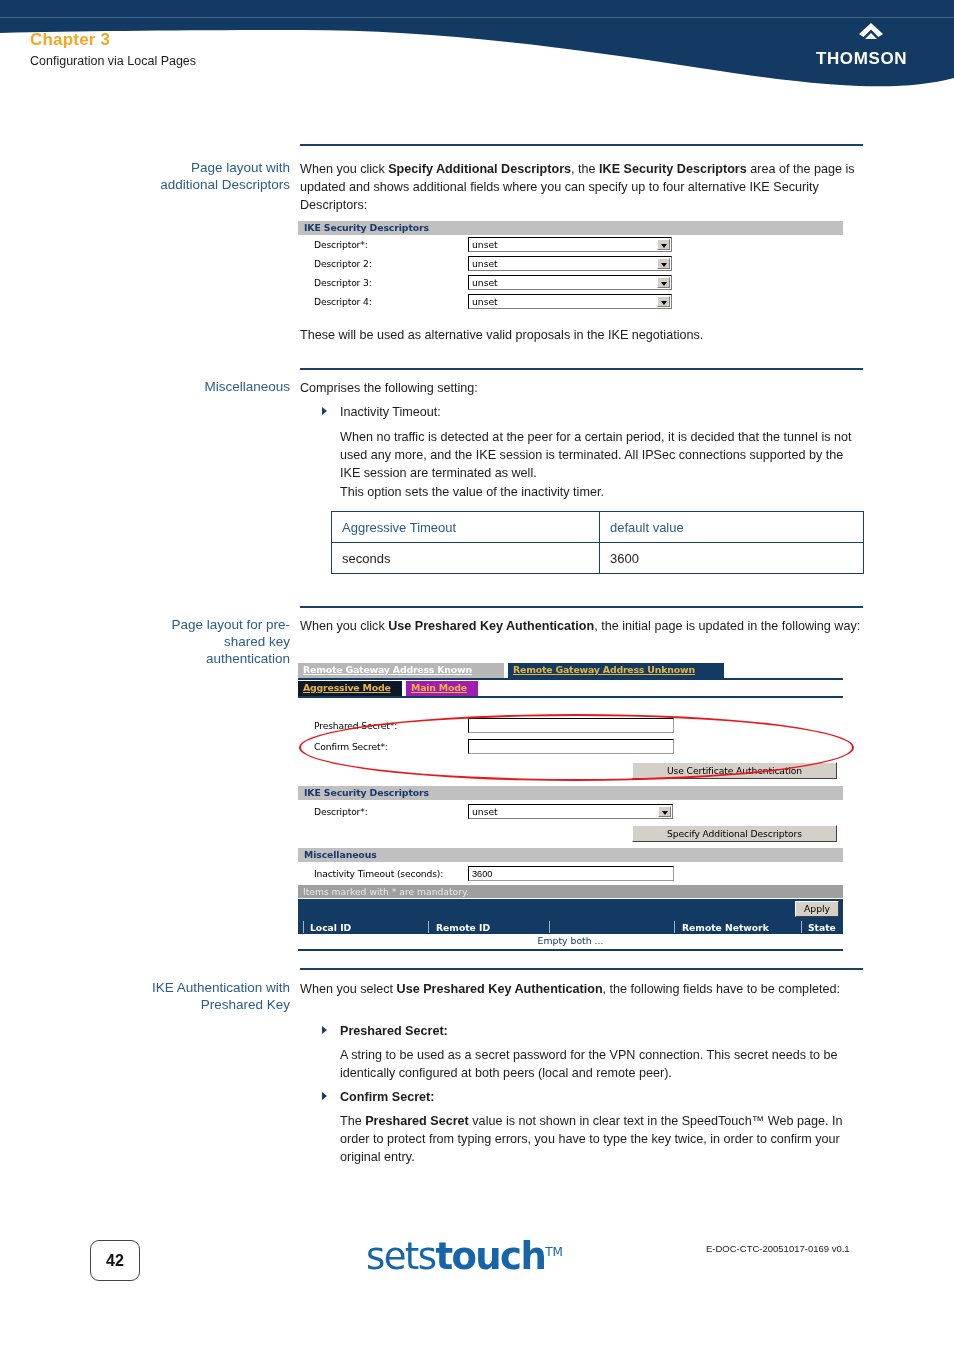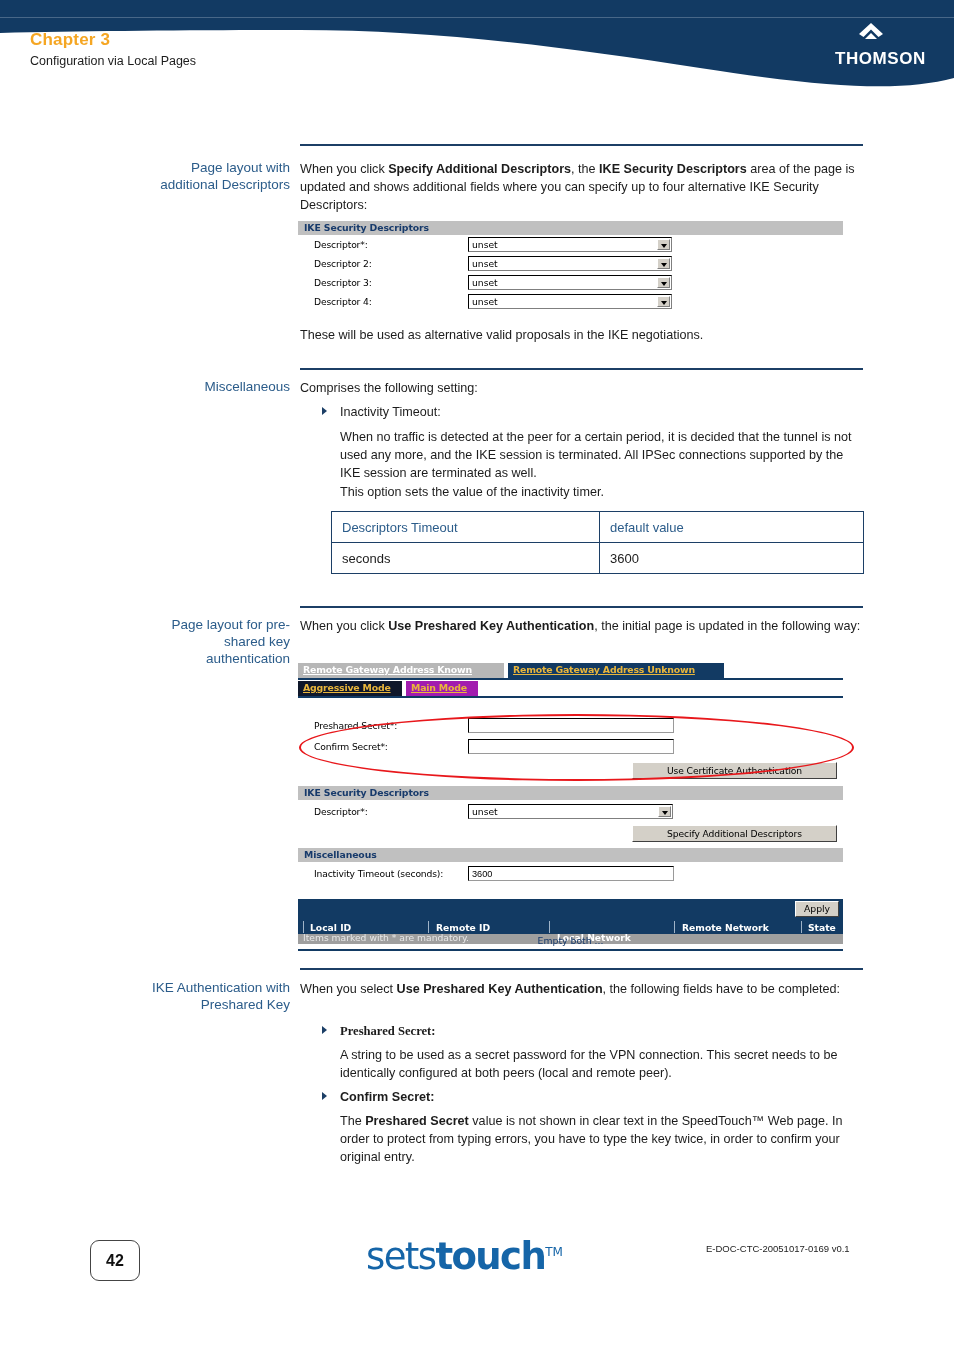--- a/index.html
+++ b/index.html
@@ -22,21 +22,21 @@
     position: absolute; left: 30px; top: 30px;
     font-size: 17px; font-weight: bold; color: #f5a623;
     letter-spacing: .2px;
   }
   .chapter-sub {
     position: absolute; left: 30px; top: 54px;
     font-size: 12.5px; color: #1c1c1c;
   }
   .thomson-logo {
     position: absolute; right: 28px; top: 22px;
-    width: 110px; text-align: right;
+    width: 110px; text-align: left;
   }
   .thomson-mark { display:block; margin: 0 auto 3px; }
   .thomson-word {
     display:block; color: #ffffff; font-weight: bold;
     font-size: 17px; letter-spacing: .6px;
     font-family: "Liberation Sans", sans-serif;
   }
   .rule {
     position: absolute; left: 300px; width: 563px; height: 2px;
     background: #1c3f66;
@@ -269,21 +269,21 @@
   <div class="indent-text" style="top:428px;">
     When no traffic is detected at the peer for a certain period, it is decided that the
     tunnel is not used any more, and the IKE session is terminated. All IPSec
     connections supported by the IKE session are terminated as well.<br>
     This option sets the value of the inactivity timer.
   </div>
 
   <table class="doc-table" style="left:331px; top:511px; width:533px;">
     <tbody>
         <tr>
-      <td class="hdr" style="width:268px;">Descriptors Timeout</td>
+      <td class="hdr" style="width:268px;">Aggressive Timeout</td>
       <td class="hdr">default value</td>
     </tr>
     <tr>
       <td class="val">seconds</td>
       <td class="val">3600</td>
     </tr>
   </tbody>
     </table>
 
   <div class="rule" style="top:606px;"></div>
@@ -332,21 +332,21 @@
 
     <div class="ui-btn" style="left:334px; top:162px; width:205px;">Specify Additional Descriptors</div>
 
     <div class="ui-bar" style="position:absolute; left:0; top:185px; width:545px;">Miscellaneous</div>
 
     <div style="position:absolute; left:0; top:201px; width:545px; height:20px;">
       <span class="ui-lbl">Inactivity Timeout (seconds):</span>
       <input class="ui-input" style="left: 170px; width: 206px;" type="text" value="3600">
     </div>
 
-    <div class="mand-bar" style="left:0; top:222px; width:545px;margin-top:46px;">Items marked with * are mandatory.</div>
+    <div class="mand-bar" style="left:0; top:222px; width:545px;">Items marked with * are mandatory.</div>
 
     <div class="navy-bar" style="left:0; top:236px; width:545px; height:21px;"></div>
     <div class="apply-btn" style="left:497px; top:238px; width:44px;">Apply</div>
 
     <div class="navy-bar" style="left:0; top:257px; width:545px; height:14px;"></div>
     <div class="thead-div" style="left:5px; top:258px; height:12px;"></div>
     <div class="thead-cell" style="left:12px; top:258px;">Local ID</div>
     <div class="thead-div" style="left:130px; top:258px; height:12px;"></div>
     <div class="thead-cell" style="left:138px; top:258px;">Remote ID</div>
     <div class="thead-div" style="left:251px; top:258px; height:12px;"></div>
@@ -365,21 +365,21 @@
   <div class="rule" style="top:968px;"></div>
   <div class="side-label" style="left:83px; top:979px; width:207px;">
     <div>IKE Authentication with</div>
     <div>Preshared Key</div>
   </div>
   <div class="body-text" style="top:980px;">
     When you select <b>Use Preshared Key Authentication</b>, the following fields have to be
     completed:
   </div>
 
-  <div class="bullet-row" style="top:1022px;font-family:Liberation Serif, serif;">
+  <div class="bullet-row" style="top:1022px;">
     <span class="bullet-mark"></span>
     <div class="bullet-text" style="font-weight:bold;">Preshared Secret:</div>
   </div>
   <div class="indent-text" style="top:1046px;">
     A string to be used as a secret password for the VPN connection. This secret
     needs to be identically configured at both peers (local and remote peer).
   </div>
 
   <div class="bullet-row" style="top:1088px;">
     <span class="bullet-mark"></span>

